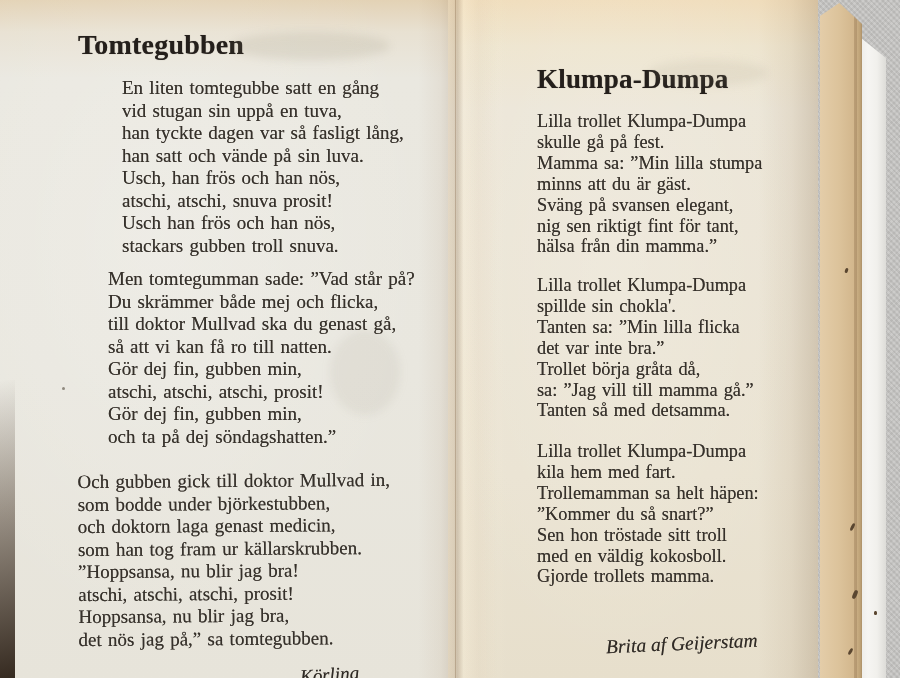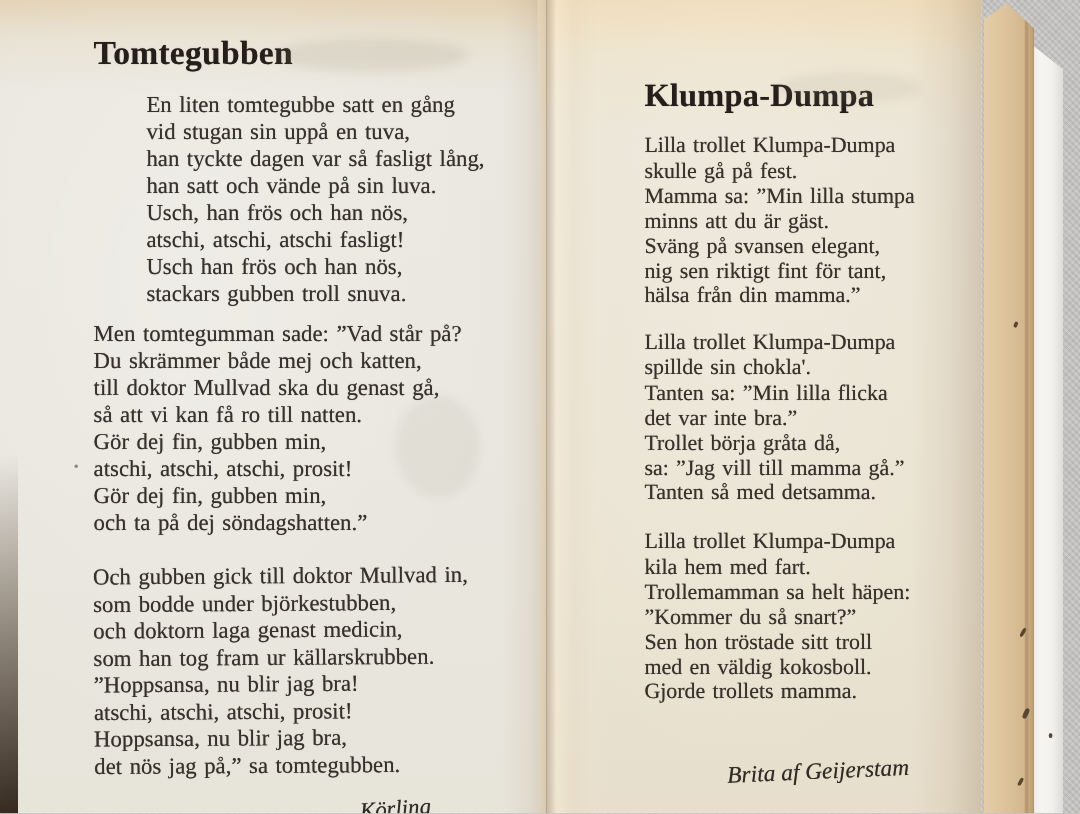--- a/index.html
+++ b/index.html
@@ -51,21 +51,21 @@
   h1{position:absolute;margin:0;font-weight:bold;color:#241f1b;
      text-shadow:0 0 .7px rgba(40,33,28,.6);letter-spacing:.2px;}
   .page-left h1{left:78px;top:29px;font-size:28px;}
   .page-right h1{left:89px;top:64px;font-size:27px;}
 
   .stanzas{position:absolute;inset:0;}
   .stanza{position:absolute;}
   .page-left .stanza{left:78px;}
   .page-right .stanza{left:89px;}
   .page-left .stanza:nth-child(1){top:77px;margin-left:44px;}
-  .page-left .stanza:nth-child(2){top:268px;}
+  .page-left .stanza:nth-child(2){top:268px;margin-left:30px;}
   .page-left .stanza:nth-child(3){top:470px;transform:rotate(-.4deg);}
   .page-right .stanza:nth-child(1){top:111px;}
   .page-right .stanza:nth-child(2){top:275px;}
   .page-right .stanza:nth-child(3){top:441px;}
 
   .line{white-space:pre;color:#36312b;word-spacing:1.5px;
         text-shadow:0 0 .6px rgba(48,42,36,.65);}
   .page-left .line{font-size:19px;line-height:22.5px;}
   .page-right .line{font-size:18.3px;line-height:20.9px;}
 
@@ -100,27 +100,27 @@
 
   <div class="page page-left">
     <h1>Tomtegubben</h1>
     <div class="stanzas">
         <div class="stanza">
           <div class="line">En liten tomtegubbe satt en gång</div>
           <div class="line">vid stugan sin uppå en tuva,</div>
           <div class="line">han tyckte dagen var så fasligt lång,</div>
           <div class="line">han satt och vände på sin luva.</div>
           <div class="line">Usch, han frös och han nös,</div>
-          <div class="line">atschi, atschi, atschi fasligt!</div>
+          <div class="line">atschi, atschi, snuva prosit!</div>
           <div class="line">Usch han frös och han nös,</div>
           <div class="line">stackars gubben troll snuva.</div>
         </div>
         <div class="stanza">
           <div class="line">Men tomtegumman sade: ”Vad står på?</div>
-          <div class="line">Du skrämmer både mej och katten,</div>
+          <div class="line">Du skrämmer både mej och flicka,</div>
           <div class="line">till doktor Mullvad ska du genast gå,</div>
           <div class="line">så att vi kan få ro till natten.</div>
           <div class="line">Gör dej fin, gubben min,</div>
           <div class="line">atschi, atschi, atschi, prosit!</div>
           <div class="line">Gör dej fin, gubben min,</div>
           <div class="line">och ta på dej söndagshatten.”</div>
         </div>
         <div class="stanza">
           <div class="line">Och gubben gick till doktor Mullvad in,</div>
           <div class="line">som bodde under björkestubben,</div>

